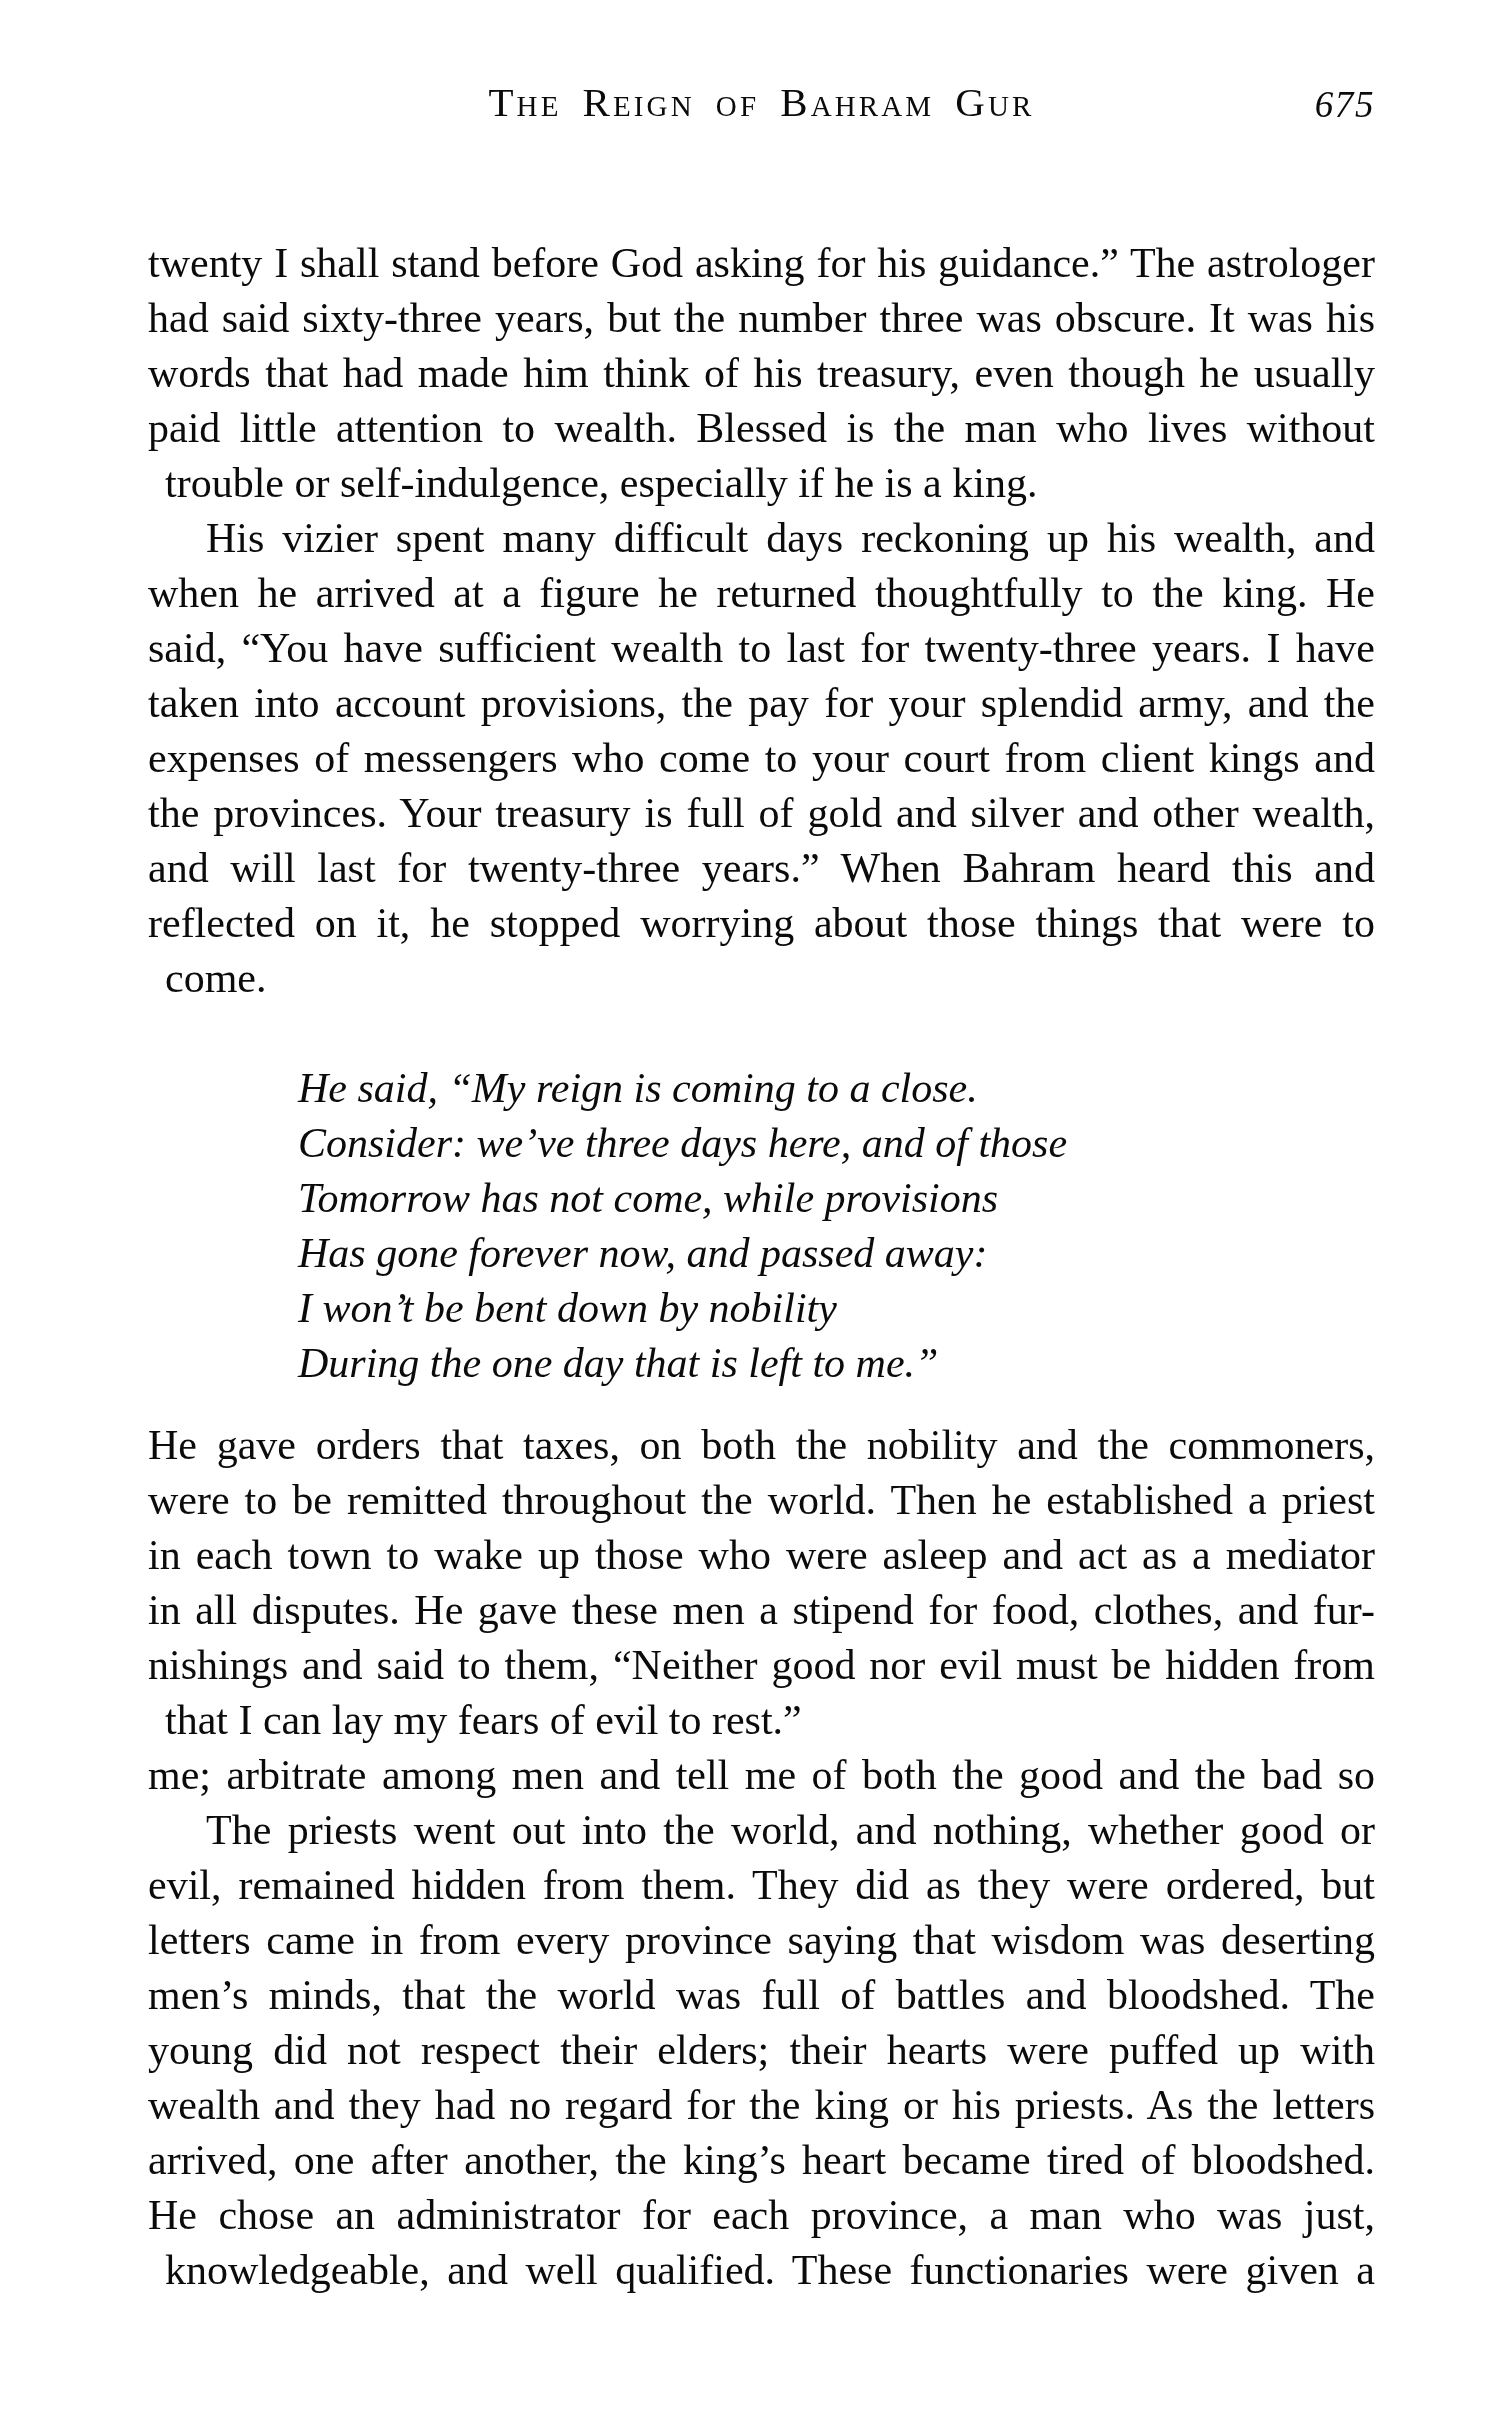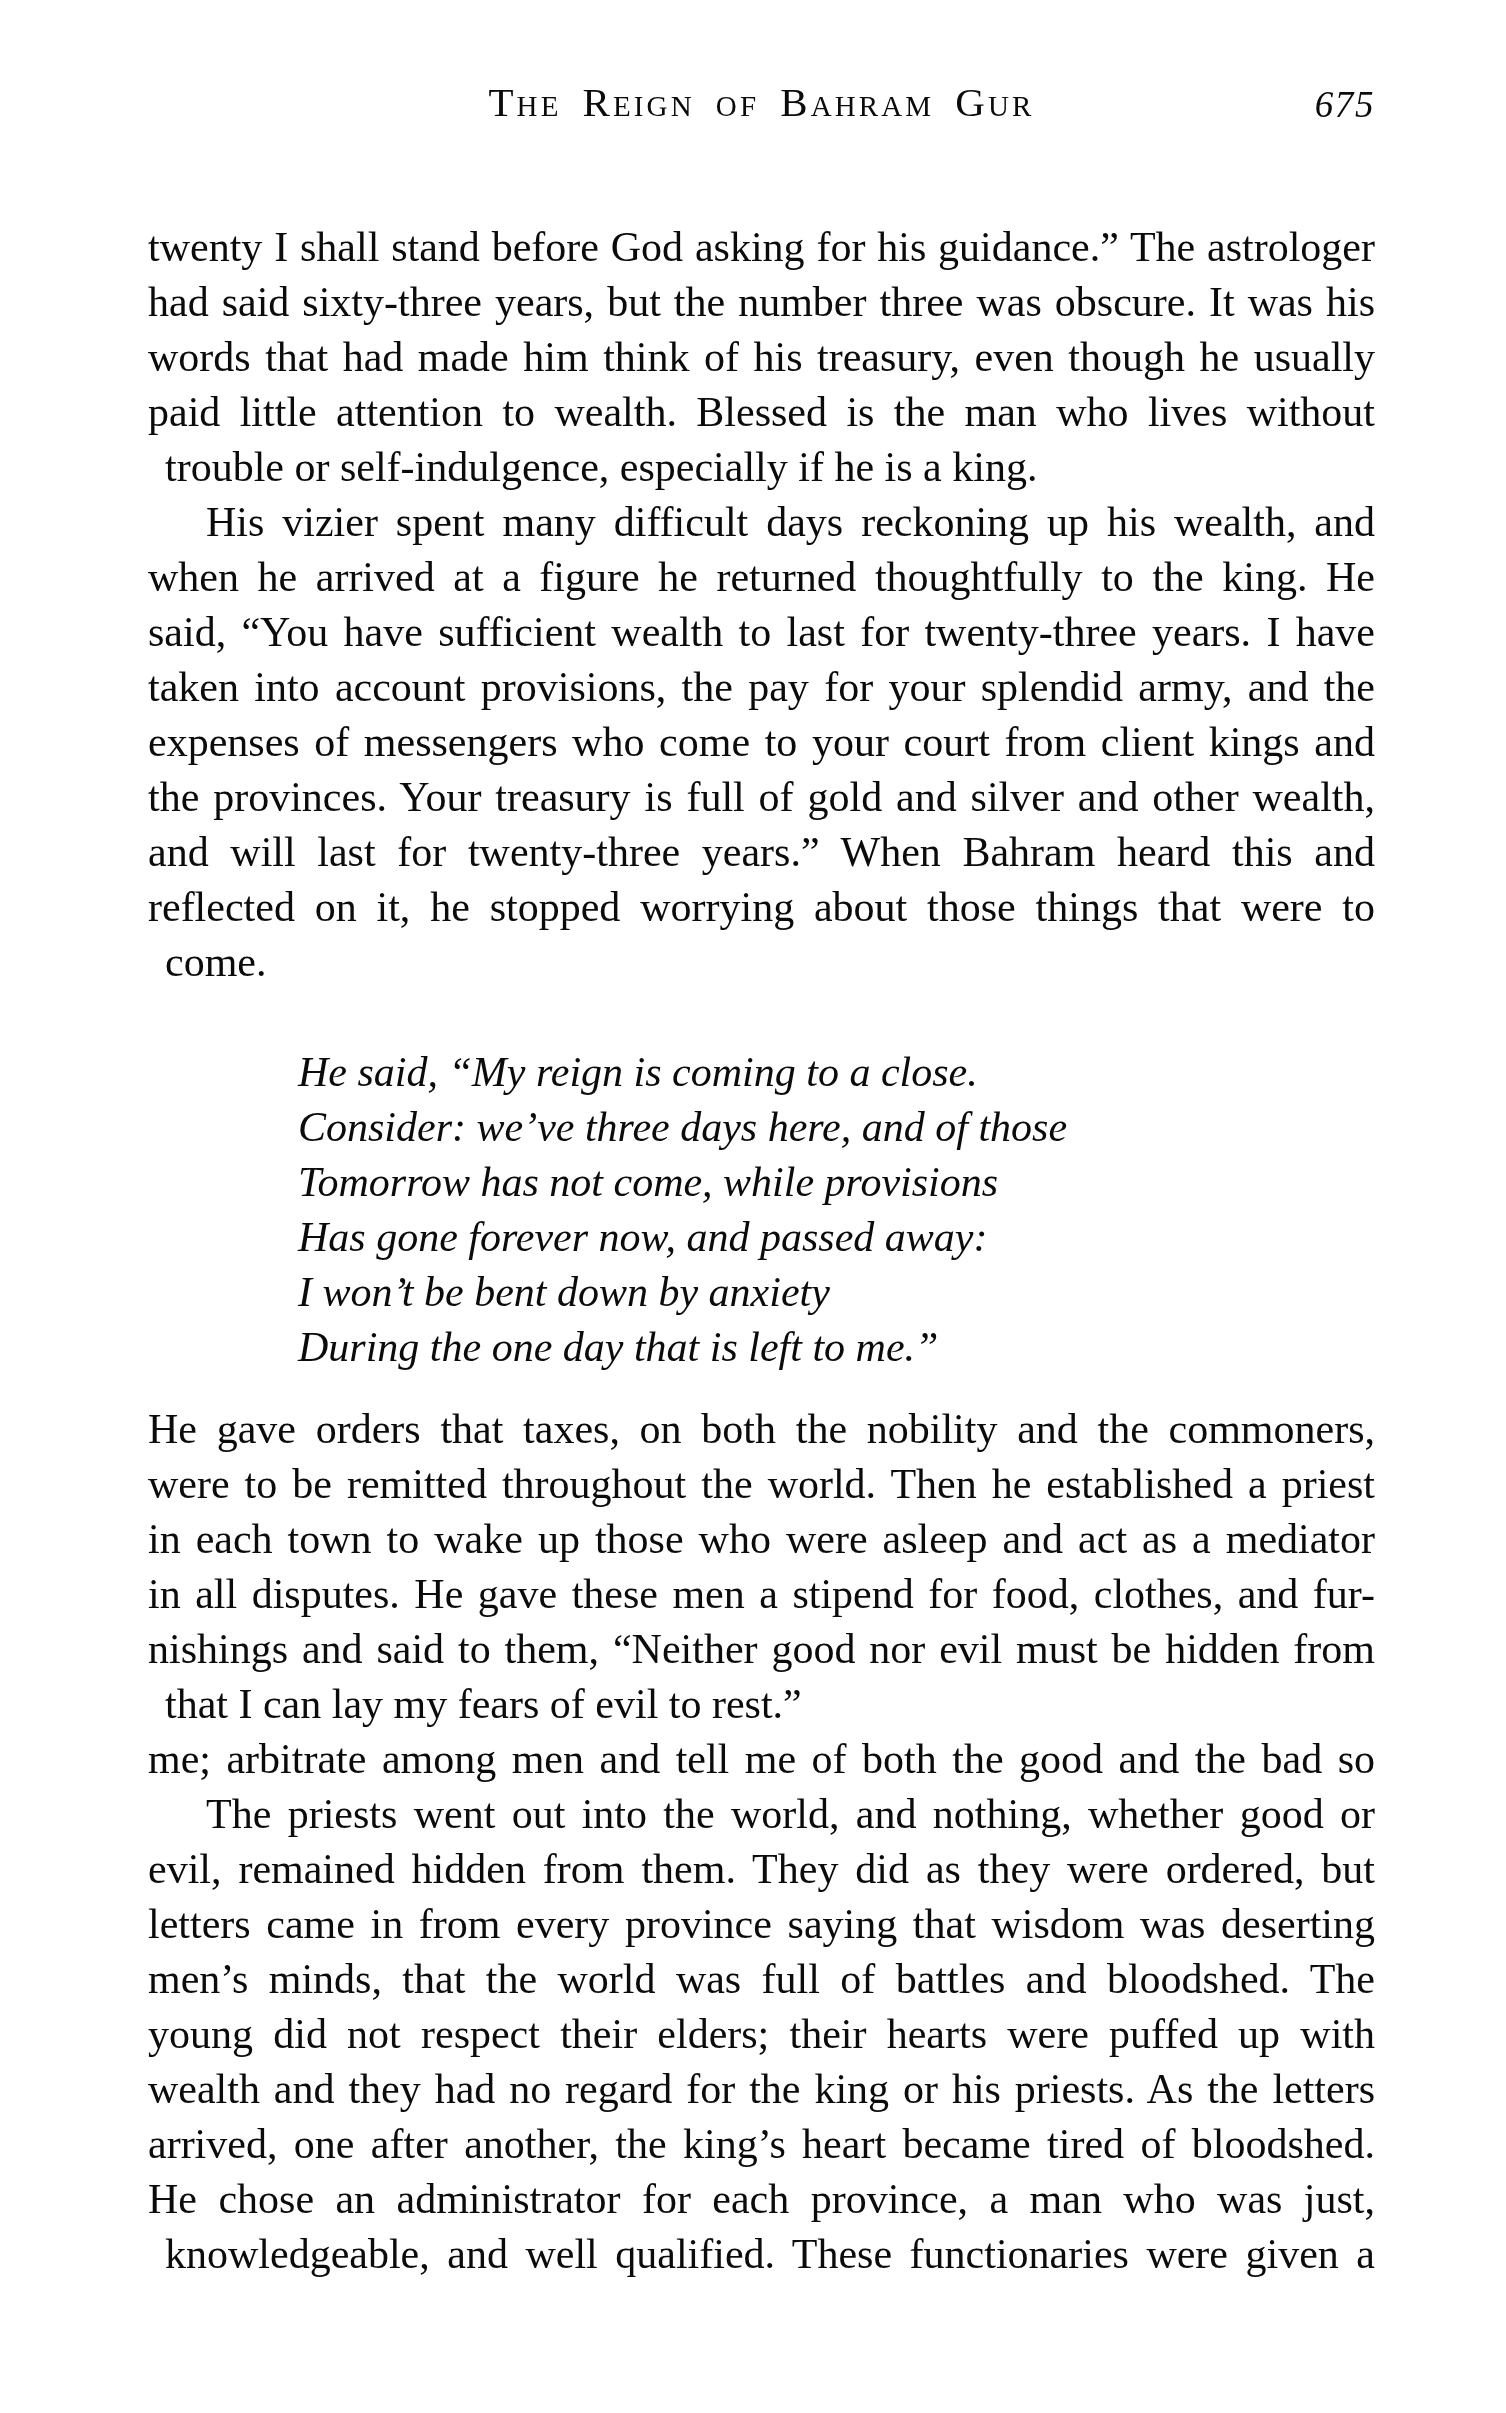--- a/index.html
+++ b/index.html
@@ -37,21 +37,21 @@
     right: 0;
     top: 3.1px;
     font-style: italic;
     font-size: 37px;
     letter-spacing: 1.6px;
     line-height: 44px;
   }
   .body-text {
     position: absolute;
     left: 148px;
-    top: 220px;
+    top: 236px;
     width: 1227px;
     font-size: 42px;
     line-height: 55px;
   }
   .para .line {
     text-align: justify;
     text-align-last: justify;
   }
   .para .line.last-line {
     text-align-last: left;
@@ -121,21 +121,21 @@
     <div class="verse">
 
         <div class="line">He said, “My reign is coming to a close.</div>
 
         <div class="line">Consider: we’ve three days here, and of those</div>
 
         <div class="line">Tomorrow has not come, while provisions</div>
 
         <div class="line">Has gone forever now, and passed away:</div>
 
-        <div class="line">I won’t be bent down by anxiety</div>
+        <div class="line">I won’t be bent down by nobility</div>
 
         <div class="line last-line">During the one day that is left to me.”</div>
       </div>
 
     <div class="para">
 
         <div class="line">He gave orders that taxes, on both the nobility and the commoners,</div>
 
         <div class="line">were to be remitted throughout the world. Then he established a priest</div>
 

